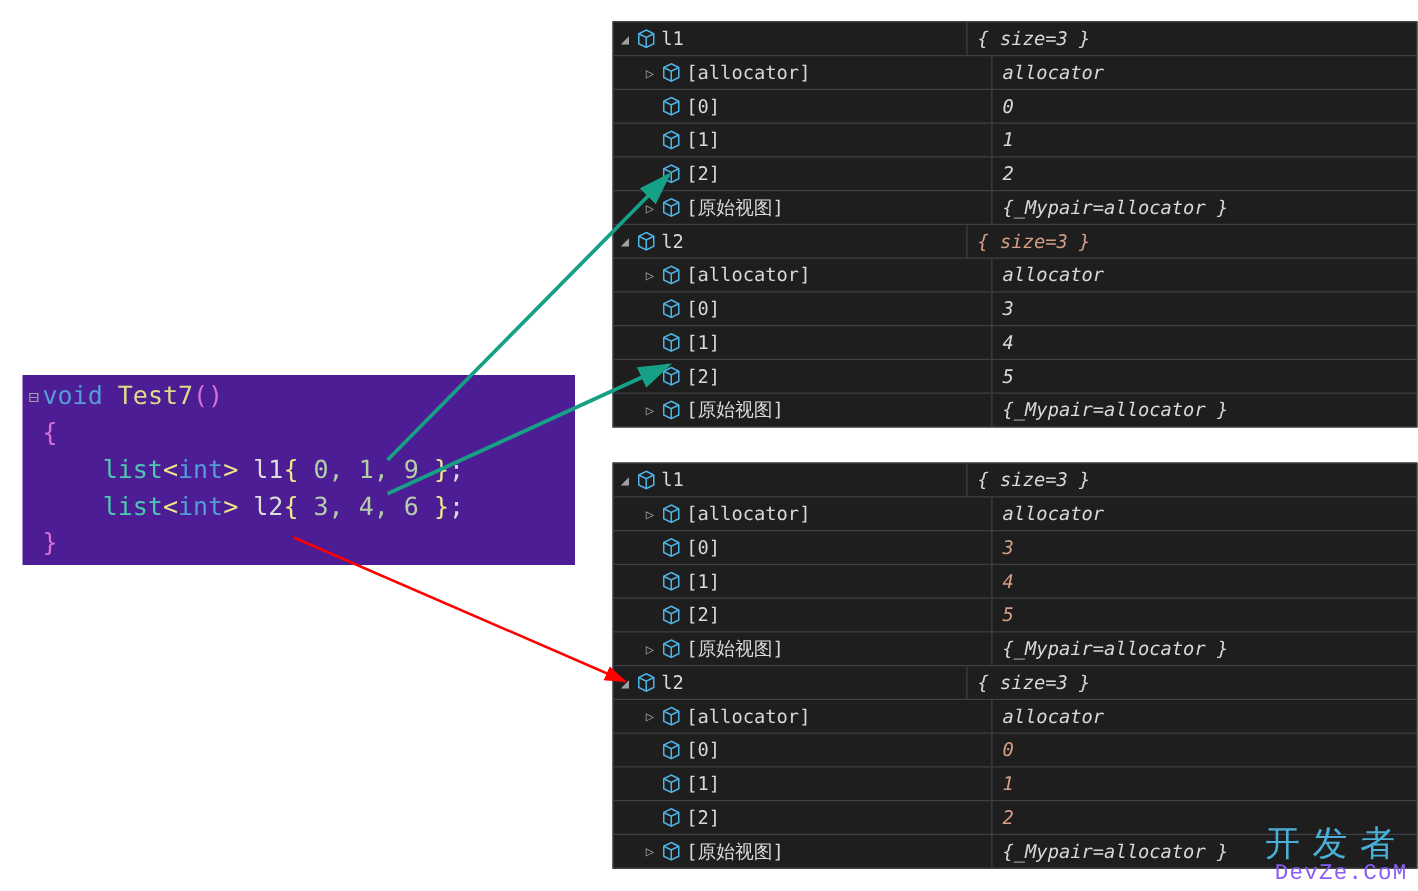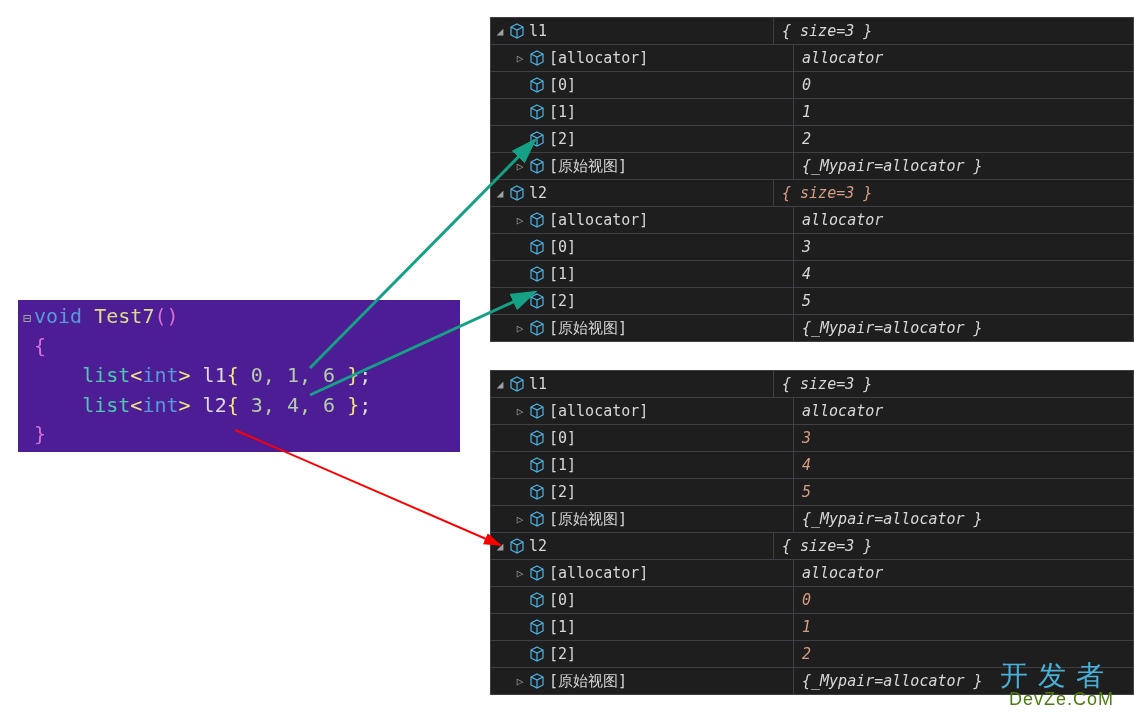--- a/index.html
+++ b/index.html
@@ -95,45 +95,45 @@
   .arrow-layer {
     position: absolute;
     left: 0; top: 0;
     width: 1134px; height: 713px;
     pointer-events: none;
   }
 
   
   .watermark {
     position: absolute;
-    right: 20px;
+    right: 8px;
     bottom: 4px;
     text-align: right;
     line-height: 1.05;
     font-family: "SimSun", serif;
   }
   .wm-top {
     color: #4ab0d8;
     font-size: 28px;
     letter-spacing: 10px;
   }
   .wm-bot {
-    color: #4d7c0f;
+    color: #8b5cf6;
     font-size: 18px;
     letter-spacing: 1px;
-    font-family: Liberation Sans, sans-serif;
+    font-family: Liberation Mono, monospace;
   }
 </style>
 </head>
 <body>
 
 <div class="code-editor">
   <div class="code-line"><span class="gutter-glyph">⊟</span><span class="kw">void</span> <span class="fn">Test7</span><span class="paren">()</span></div>
   <div class="code-line"><span class="gutter-glyph"> </span><span class="brace">{</span></div>
-  <div class="code-line"><span class="gutter-glyph"> </span>    <span class="cls">list</span><span class="bracket2">&lt;</span><span class="kw">int</span><span class="bracket2">&gt;</span> <span>l1</span><span class="bracket2">{</span> <span class="num">0, 1, 6</span> <span class="bracket2">}</span>;</div>
+  <div class="code-line"><span class="gutter-glyph"> </span>    <span class="cls">list</span><span class="bracket2">&lt;</span><span class="kw">int</span><span class="bracket2">&gt;</span> <span>l1</span><span class="bracket2">{</span> <span class="num">0, 1, 9</span> <span class="bracket2">}</span>;</div>
   <div class="code-line"><span class="gutter-glyph"> </span>    <span class="cls">list</span><span class="bracket2">&lt;</span><span class="kw">int</span><span class="bracket2">&gt;</span> <span>l2</span><span class="bracket2">{</span> <span class="num">3, 4, 6</span> <span class="bracket2">}</span>;</div>
   <div class="code-line"><span class="gutter-glyph"> </span><span class="brace">}</span></div>
 </div>
 
 <div class="watch-panel top" id="panel-top">
     <div class="watch-row">
       <div class="name-cell">
         <span class="tri">◢</span>
         <span class="cube">
           <svg width="16" height="16" viewBox="0 0 16 16">

